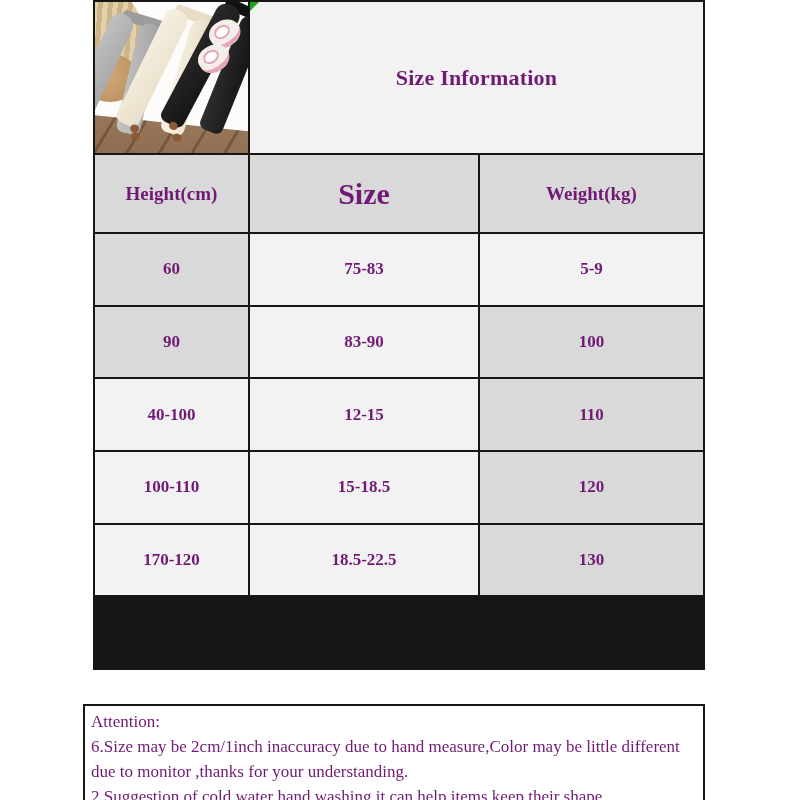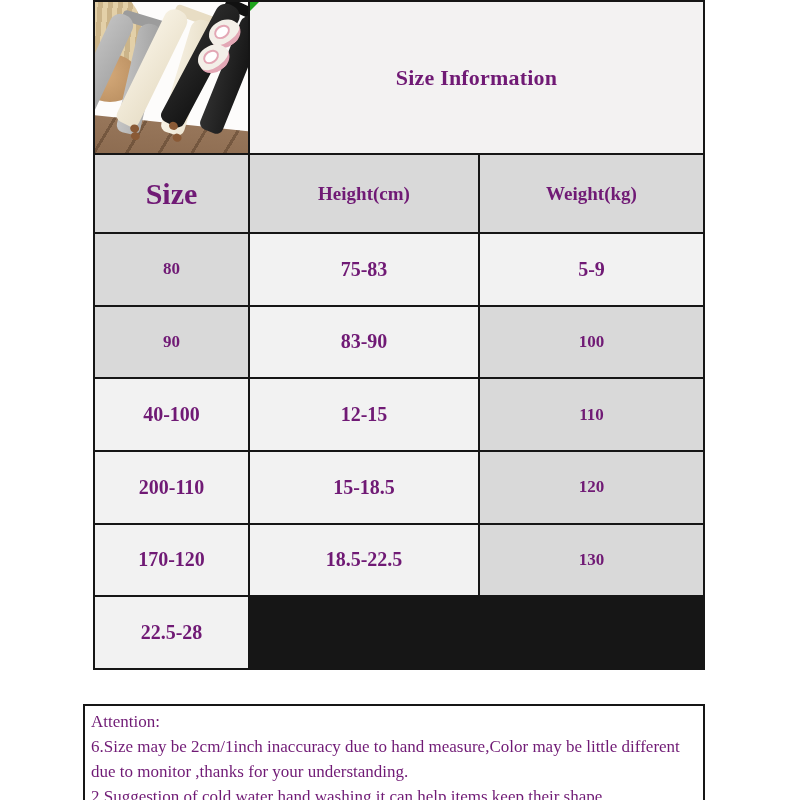--- a/index.html
+++ b/index.html
@@ -18,21 +18,21 @@
   }
   .cell{display:flex;align-items:center;justify-content:center;text-align:center;}
   .gray{background:#d9d9d9;}
   .light{background:#f2f2f2;}
   .head-big{background:#f3f2f2;position:relative;}
   .span2{grid-column:2/4;}
   .t-title{font-size:22px;font-weight:bold;letter-spacing:.2px;}
   .t-size{font-size:30px;font-weight:bold;}
   .t-colhead{font-size:19px;font-weight:bold;}
   .t-num{font-size:17px;font-weight:bold;}
-  .t-val{font-size:20px;font-weight:600;}
+  .t-val{font-size:17px;font-weight:600;}
 
   .corner-flag{
     position:absolute;left:0;top:0;width:0;height:0;
     border-top:9px solid #1ca41c;border-right:9px solid transparent;
   }
 
   
   .photo-cell{background:#fdfcfb;position:relative;overflow:hidden;padding:0;}
   .prop-pleat{
     position:absolute;left:-16px;top:-14px;width:66px;height:108px;z-index:1;
@@ -118,45 +118,44 @@
         </div>
       <div class="shoe s2">
           <div class="toe"></div>
         </div>
     </div>
     <div class="cell head-big t-title span2">
       <div class="corner-flag"></div>
       <span>Size Information</span>
     </div>
 
+    <div class="cell gray t-colhead">Height(cm)</div>
     <div class="cell gray t-size">Size</div>
-    <div class="cell gray t-colhead">Height(cm)</div>
     <div class="cell gray t-colhead">Weight(kg)</div>
 
-    <div class="cell gray t-num">80</div>
+    <div class="cell gray t-num">60</div>
     <div class="cell light t-val">75-83</div>
     <div class="cell light t-val">5-9</div>
 
     <div class="cell gray t-num">90</div>
     <div class="cell light t-val">83-90</div>
 
     <div class="cell gray t-num">100</div>
     <div class="cell light t-val">40-100</div>
     <div class="cell light t-val">12-15</div>
 
     <div class="cell gray t-num">110</div>
-    <div class="cell light t-val">200-110</div>
+    <div class="cell light t-val">100-110</div>
     <div class="cell light t-val">15-18.5</div>
 
     <div class="cell gray t-num">120</div>
     <div class="cell light t-val">170-120</div>
     <div class="cell light t-val">18.5-22.5</div>
 
     <div class="cell gray t-num">130</div>
-    <div class="cell light t-val">22.5-28</div>
 
   </div>
 
   <div class="attention">
     <p>Attention:</p>
     <p>6.Size may be 2cm/1inch inaccuracy due to hand measure,Color may be little different due to monitor ,thanks for your understanding.</p>
     <p>2.Suggestion of cold water hand washing,it can help items keep their shape.</p>
   </div>
 
 </div>

